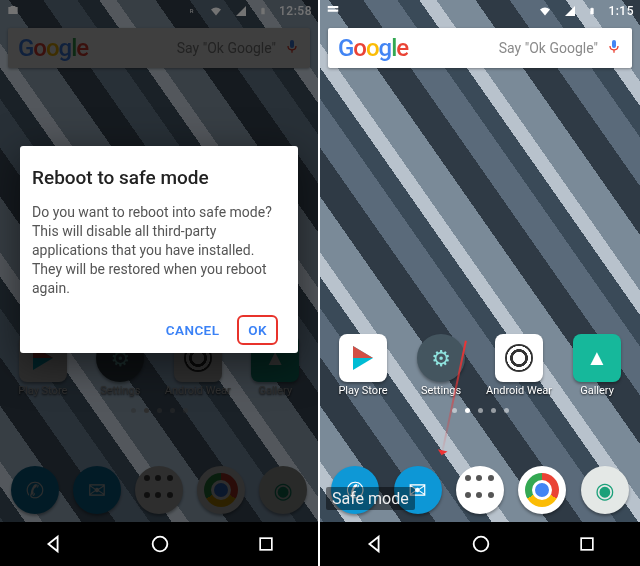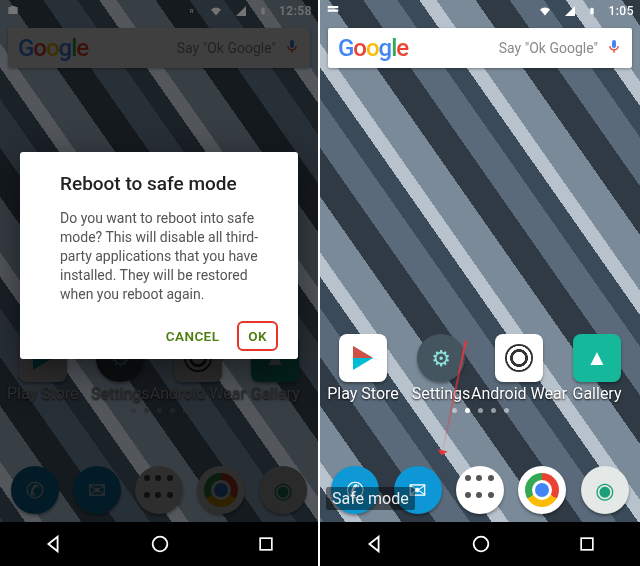--- a/index.html
+++ b/index.html
@@ -81,21 +81,21 @@
     gap: 2px;
   }
   .app .tile {
     width: 48px; height: 48px; border-radius: 8px;
     display:flex; align-items:center; justify-content:center;
     font-size: 22px;
     box-shadow: 0 2px 3px rgba(0,0,0,.35);
   }
   .app .circle { border-radius: 50%; }
   .app .label {
-    font-size: 16px; color: #fff;
+    font-size: 11px; color: #fff;
     text-shadow: 0 1px 2px rgba(0,0,0,.9);
     white-space: nowrap;
   }
   .dimmed .app-row, .dimmed .page-dots { filter: brightness(.4); }
 
   .page-dots {
     position: absolute; left:0; right:0; top: 408px;
     display:flex; justify-content:center; gap:8px;
   }
   .page-dots .dot { width:5px; height:5px; border-radius:50%; background:rgba(255,255,255,.5);}
@@ -139,37 +139,37 @@
 
   
   .scrim {
     position: absolute; inset: 0;
     background: rgba(0,0,0,.55);
     z-index: 7;
   }
   .dialog {
     position: absolute;
     left: 20px; right: 20px;
-    top: 152px;
+    top: 146px;
     background: #fff;
     border-radius: 3px;
-    padding: 20px 20px 8px 40px;
+    padding: 20px 20px 8px 12px;
     z-index: 8;
     box-shadow: 0 10px 40px rgba(0,0,0,.5);
     color: #444;
   }
   .dialog .title { font-size: 19px; font-weight: 500; color:#222; margin-bottom: 14px;}
   .dialog .body { font-size: 14px; line-height: 1.35; color:#555;}
   .dialog .actions {
     display:flex; justify-content:flex-end; gap: 8px;
     margin-top: 18px;
   }
   .dialog .btn {
     font-size: 13.5px; font-weight: 600;
-    color: #4d7c0f;
+    color: #3b82f6;
     padding: 7px 10px;
     letter-spacing: .4px;
     text-transform: uppercase;
     border-radius: 2px;
     cursor: pointer;
   }
   .dialog .btn.ok {
     border: 2px solid #e8332b;
     border-radius: 6px;
     padding: 5px 9px;
@@ -347,21 +347,21 @@
     </div>
     <svg width="14" height="12" viewBox="0 0 24 24">
         <path d="M2 9a16 16 0 0 1 20 0l-10 12z" fill="#fff"></path>
       </svg>
     <svg width="12" height="12" viewBox="0 0 24 24">
         <path d="M2 22L22 2v20z" fill="#fff"></path>
       </svg>
     <svg width="8" height="14" viewBox="0 0 24 24">
         <path d="M7 4h10v18H7zM10 2h4v2h-4z" fill="#fff"></path>
       </svg>
-    <span class="clock">1:05</span>
+    <span class="clock">1:15</span>
   </div>
 
   <div class="search">
     <span class="g-logo"><span>G</span><span>o</span><span>o</span><span>g</span><span>l</span><span>e</span></span>
     <span class="hint">Say "Ok Google"</span>
     <span class="mic">
       <svg viewBox="0 0 24 24">
           <path fill="#4285F4" d="M12 15a3 3 0 0 0 3-3V6a3 3 0 0 0-6 0v6a3 3 0 0 0 3 3z"></path>
           <path fill="#EA4335" d="M11 18.9V22h2v-3.1a7 7 0 0 0 6-6.9h-2a5 5 0 0 1-10 0H5a7 7 0 0 0 6 6.9z"></path>
         </svg>

